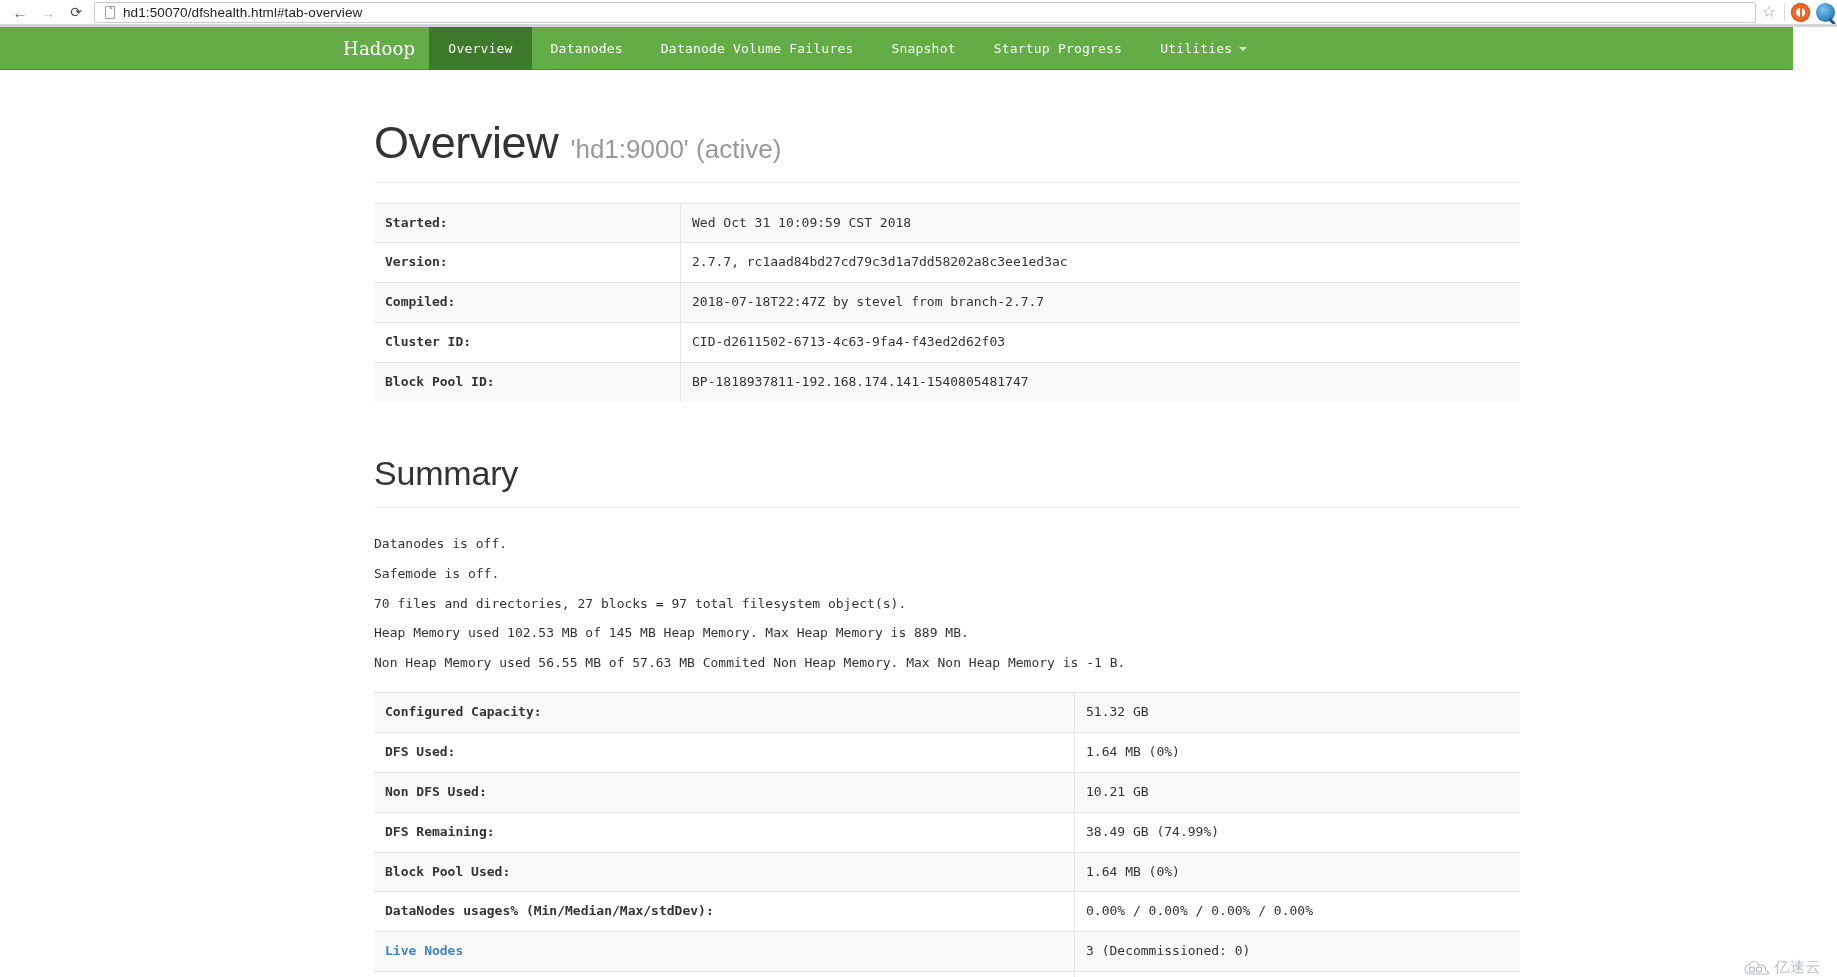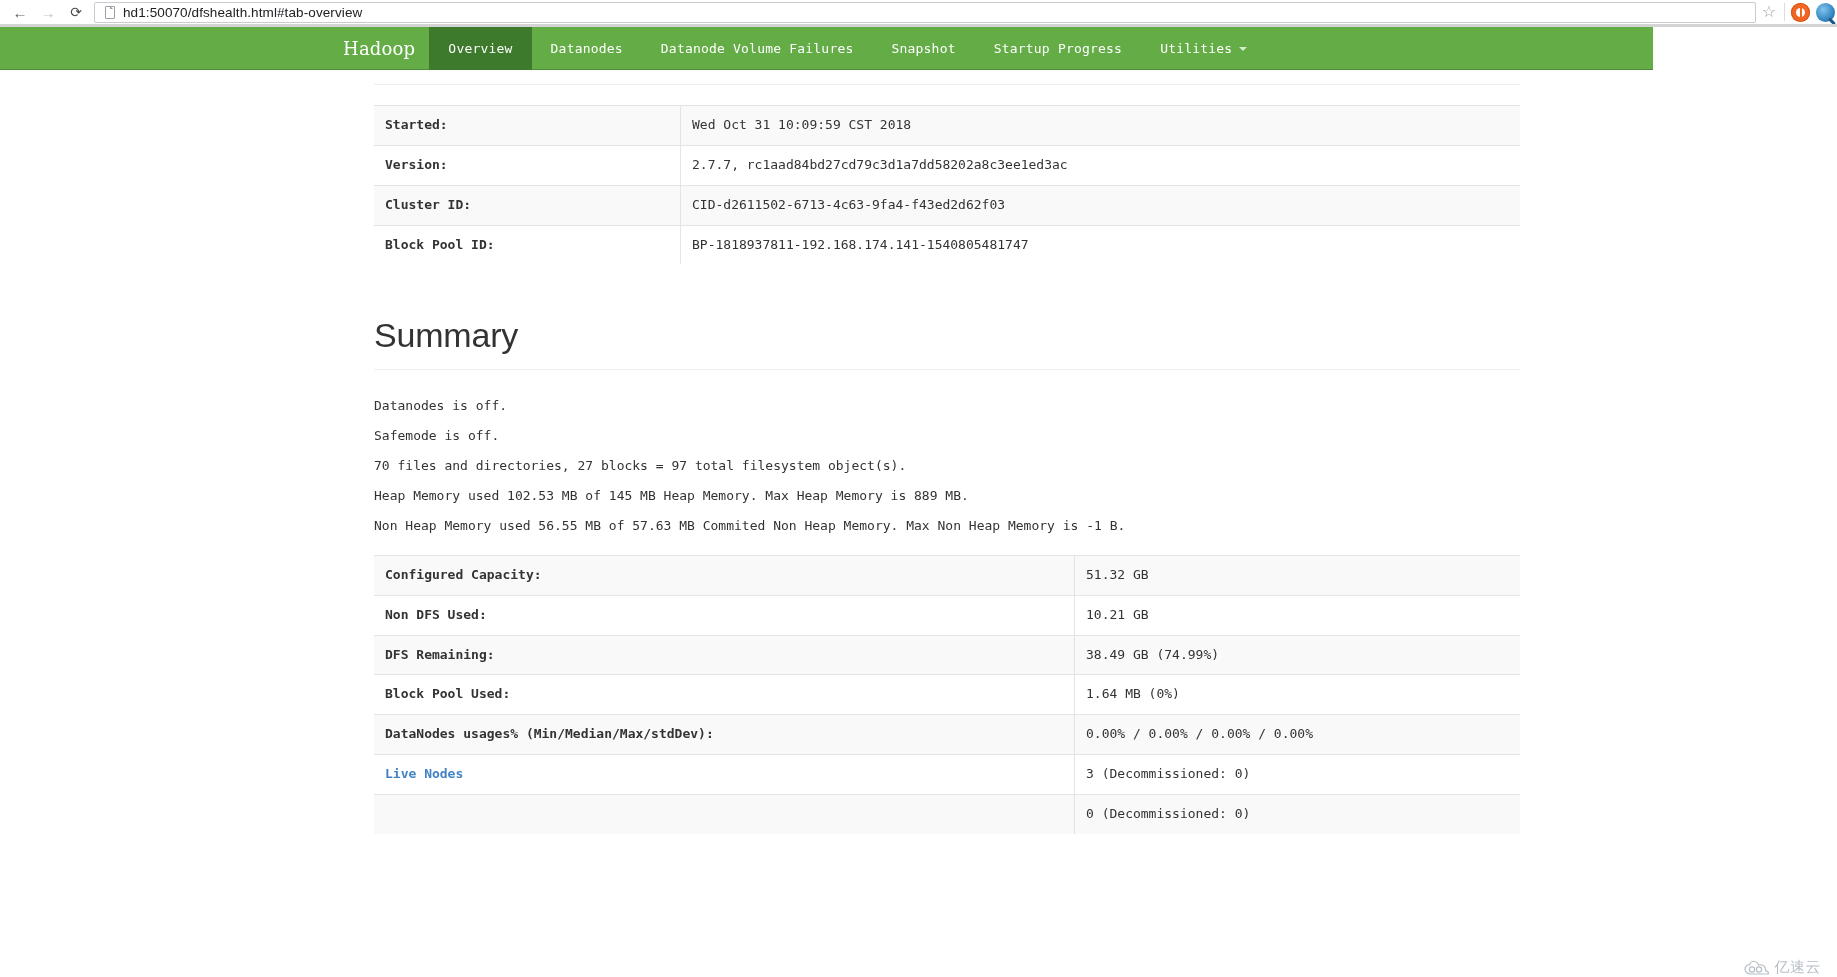--- a/index.html
+++ b/index.html
@@ -111,21 +111,21 @@
   }
   .chrome-bottom-line {
     position: absolute; top: 24px; left: 0;
     width: 1837px; height: 3px;
     background: #d4d4d4;
   }
 
   
   .navbar {
     position: absolute; top: 27px; left: 0;
-    width: 1653px; height: 43px;
+    width: 1793px; height: 43px;
     background: #63ac46;
     border-bottom: 1px solid #4e8c37;
     box-sizing: border-box;
   }
   .navbar-inner {
     position: absolute; left: 343px; top: 0;
     height: 43px;
     display: flex; align-items: stretch;
   }
   .brand {
@@ -306,31 +306,39 @@
     <div class="nav-item">
       <span>Utilities</span>
       <span class="caret"></span>
     </div>
   </div>
 </div>
 
 <div class="content">
   <div class="container">
 
+    <h1 class="page-title">
+      <span>Overview</span>
+      <span class="sub">'hd1:9000' (active)</span>
+    </h1>
     <hr class="rule">
 
     <table class="info">
       <tbody>
         <tr>
           <td class="key">Started:</td>
           <td class="val">Wed Oct 31 10:09:59 CST 2018</td>
         </tr>
         <tr>
           <td class="key">Version:</td>
           <td class="val">2.7.7, rc1aad84bd27cd79c3d1a7dd58202a8c3ee1ed3ac</td>
+        </tr>
+        <tr>
+          <td class="key">Compiled:</td>
+          <td class="val">2018-07-18T22:47Z by stevel from branch-2.7.7</td>
         </tr>
         <tr>
           <td class="key">Cluster ID:</td>
           <td class="val">CID-d2611502-6713-4c63-9fa4-f43ed2d62f03</td>
         </tr>
         <tr>
           <td class="key">Block Pool ID:</td>
           <td class="val">BP-1818937811-192.168.174.141-1540805481747</td>
         </tr>
       </tbody>
@@ -345,20 +353,24 @@
       <p>70 files and directories, 27 blocks = 97 total filesystem object(s).</p>
       <p>Heap Memory used 102.53 MB of 145 MB Heap Memory. Max Heap Memory is 889 MB.</p>
       <p>Non Heap Memory used 56.55 MB of 57.63 MB Commited Non Heap Memory. Max Non Heap Memory is -1 B.</p>
     </div>
 
     <table class="info summary">
       <tbody>
         <tr>
           <td class="key">Configured Capacity:</td>
           <td class="val">51.32 GB</td>
+        </tr>
+        <tr>
+          <td class="key">DFS Used:</td>
+          <td class="val">1.64 MB (0%)</td>
         </tr>
         <tr>
           <td class="key">Non DFS Used:</td>
           <td class="val">10.21 GB</td>
         </tr>
         <tr>
           <td class="key">DFS Remaining:</td>
           <td class="val">38.49 GB (74.99%)</td>
         </tr>
         <tr>

